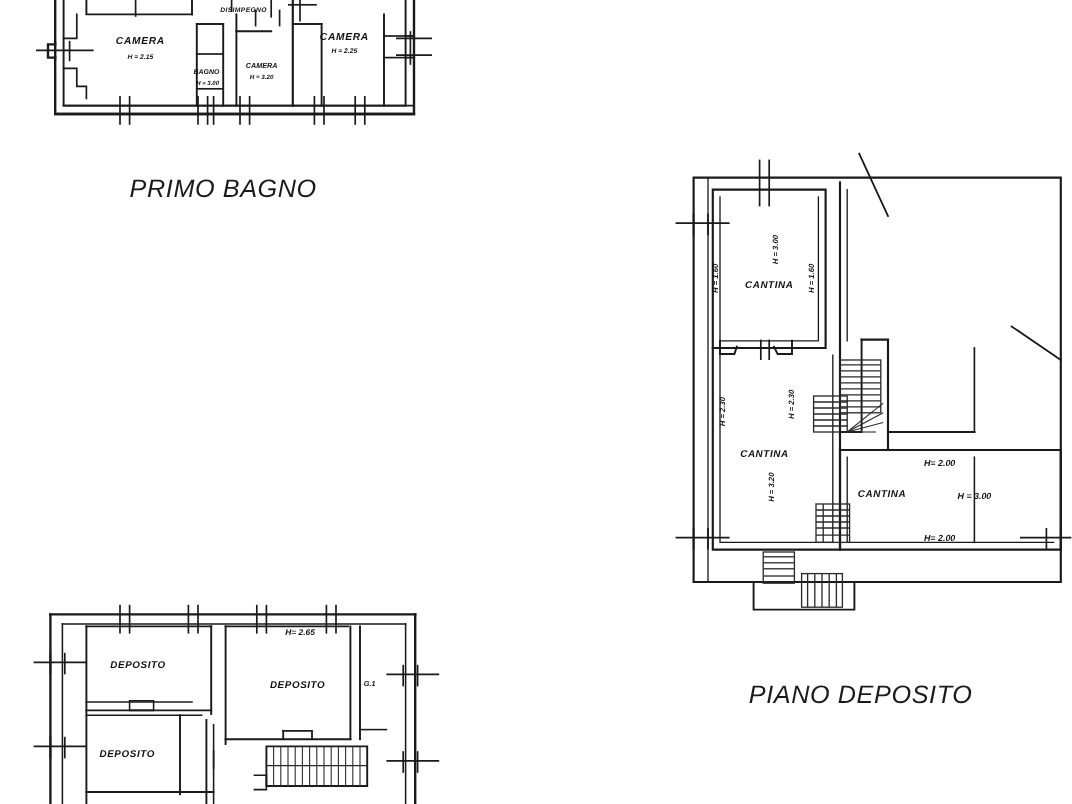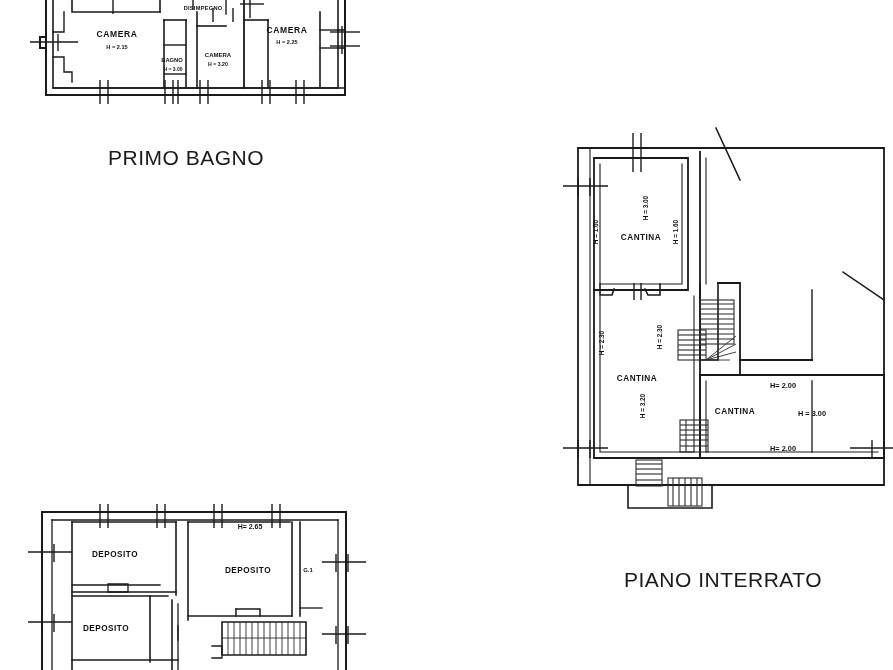--- a/index.html
+++ b/index.html
@@ -1,21 +1,21 @@
 <!DOCTYPE html>
 <html><head>
 <meta charset="utf-8">
 <style>
   html,body{margin:0;padding:0;background:#ffffff;}
   body{
     width:893px;height:670px;overflow:hidden;position:relative;
     font-family:"Liberation Sans", sans-serif;
     color:#111;
   }
-  #sheet{position:absolute;left:0;top:0;width:893px;height:670px;}
+  #sheet{position:absolute;left:0;top:0;width:893px;height:670px;font-style:italic;}
   svg{display:block;}
 
   .plan-title{
     position:absolute;
     font-family:"Liberation Sans", sans-serif;
     font-size:21px;
     letter-spacing:0.5px;
     color:#1a1a1a;
     white-space:nowrap;
   }
@@ -321,15 +321,15 @@
       <text x="115" y="557" font-size="8.2" letter-spacing="0.5">DEPOSITO</text>
       <text x="248" y="573" font-size="8.2" letter-spacing="0.5">DEPOSITO</text>
       <text x="106" y="631" font-size="8.2" letter-spacing="0.5">DEPOSITO</text>
       <text x="250" y="529" font-size="7">H= 2.65</text>
       <text x="308" y="572" font-size="6">G.1</text>
     </g>
   </svg>
 
   <div class="plan-title" id="title-primo-piano">PRIMO BAGNO</div>
 
-  <div class="plan-title" id="title-piano-interrato">PIANO INTERRATO</div>
+  <div class="plan-title" id="title-piano-interrato">PIANO DEPOSITO</div>
 
 </div>
 
 </body></html>

